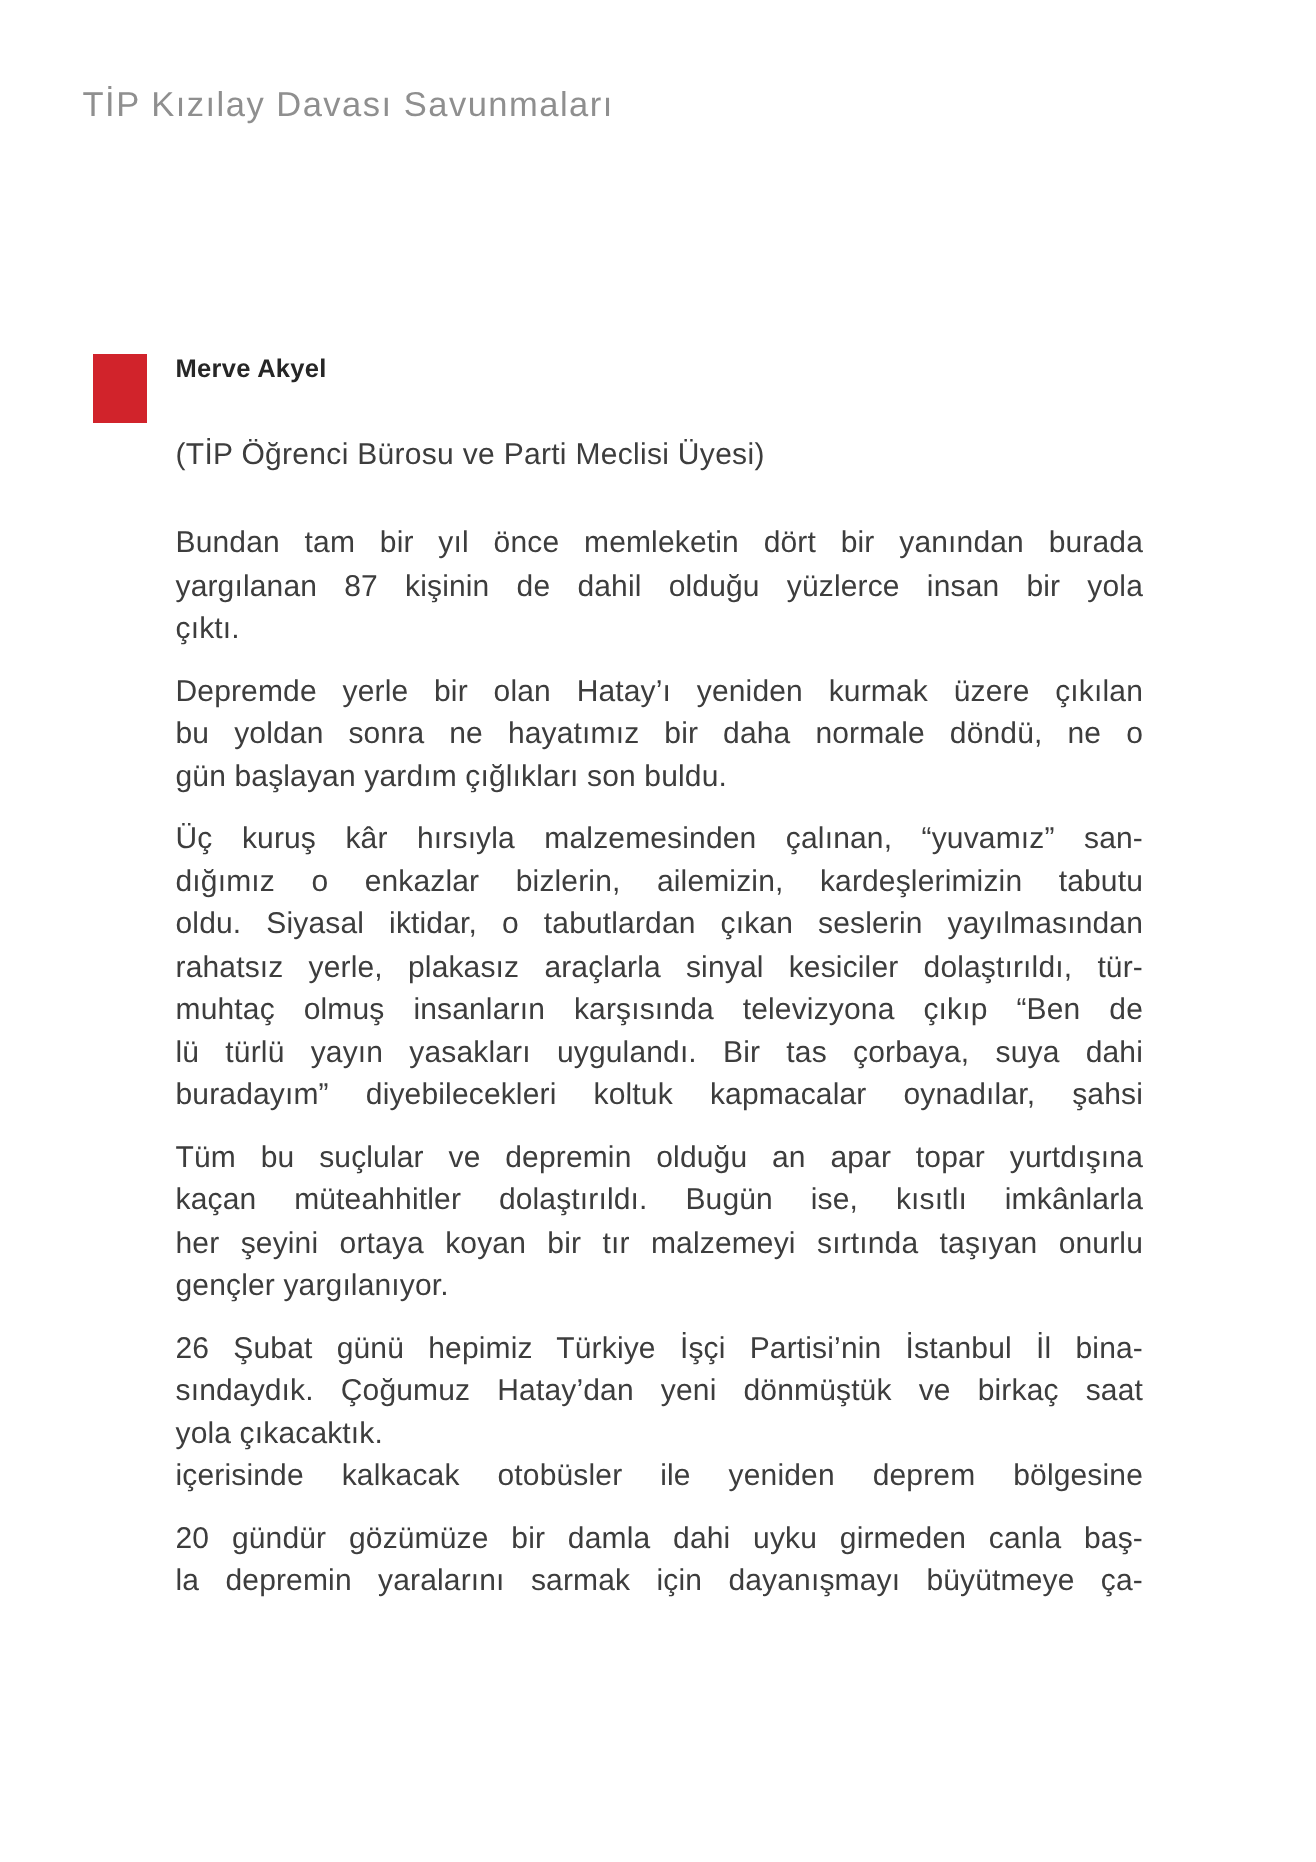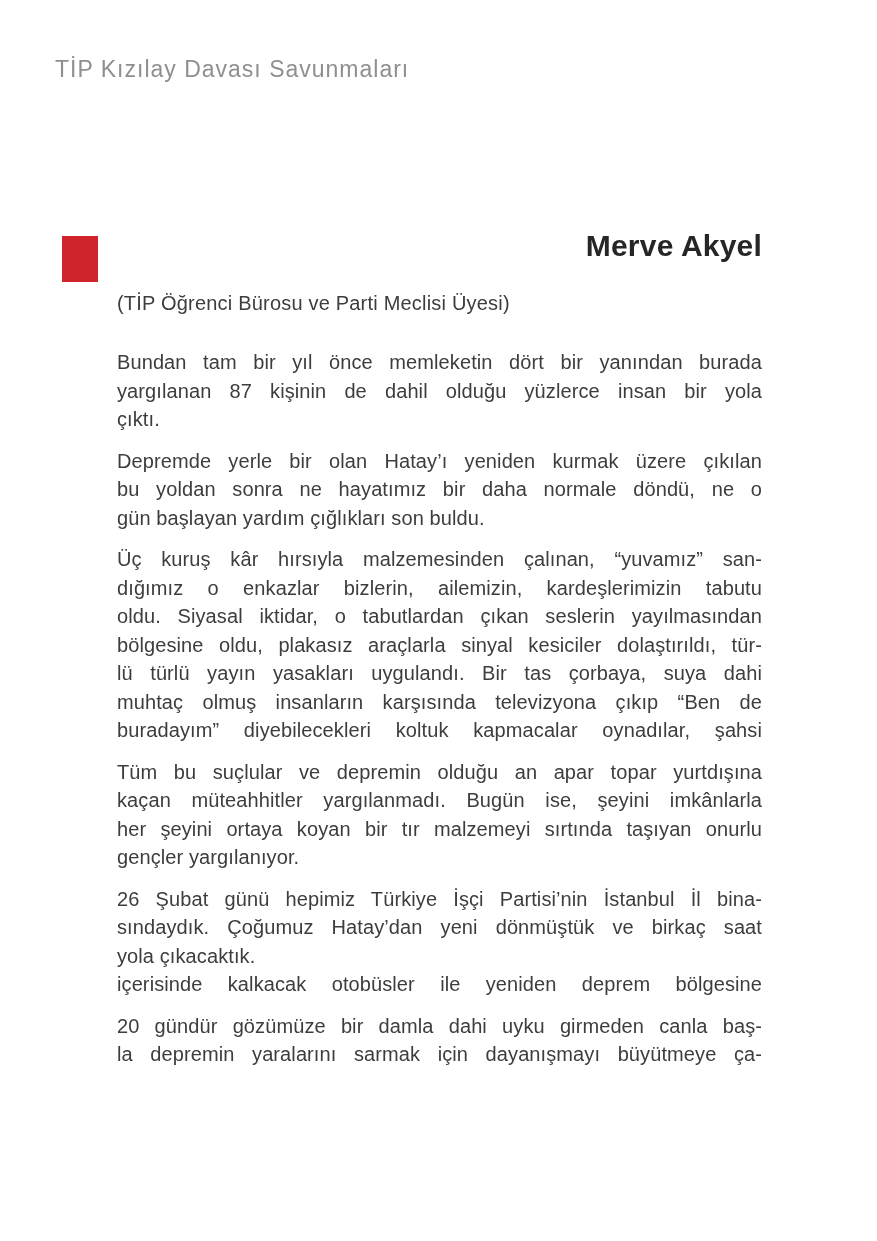--- a/index.html
+++ b/index.html
@@ -34,26 +34,25 @@
     background: var(--accent-red, #d1232b);
   }
   .content {
     position: absolute;
     left: 117px;
     top: 232px;
     width: 645px;
   }
   .author-name {
     margin: 0;
-    font-size: 30px;
+    font-size: 17px;
     line-height: 28px;
     font-weight: 700;
     color: var(--heading-color, #262626);
     letter-spacing: 0.2px;
-    text-align: right;
   }
   .author-title {
     font-size: 20px;
     line-height: 28px;
     color: var(--body-color, #3d3d3d);
     letter-spacing: 0.2px;
     margin-bottom: 13px;
     margin-top: 29px;
   }
   .body-text {
@@ -103,28 +102,28 @@
         </div>
         <div class="paragraph">
           <div class="line">Depremde yerle bir olan Hatay’ı yeniden kurmak üzere çıkılan</div>
           <div class="line">bu yoldan sonra ne hayatımız bir daha normale döndü, ne o</div>
           <div class="line last">gün başlayan yardım çığlıkları son buldu.</div>
         </div>
         <div class="paragraph">
           <div class="line">Üç kuruş kâr hırsıyla malzemesinden çalınan, “yuvamız” san-</div>
           <div class="line">dığımız o enkazlar bizlerin, ailemizin, kardeşlerimizin tabutu</div>
           <div class="line">oldu. Siyasal iktidar, o tabutlardan çıkan seslerin yayılmasından</div>
-          <div class="line">bölgesine oldu, plakasız araçlarla sinyal kesiciler dolaştırıldı, tür-</div>
+          <div class="line">rahatsız yerle, plakasız araçlarla sinyal kesiciler dolaştırıldı, tür-</div>
+          <div class="line">muhtaç olmuş insanların karşısında televizyona çıkıp “Ben de</div>
           <div class="line">lü türlü yayın yasakları uygulandı. Bir tas çorbaya, suya dahi</div>
-          <div class="line">muhtaç olmuş insanların karşısında televizyona çıkıp “Ben de</div>
           <div class="line">buradayım” diyebilecekleri koltuk kapmacalar oynadılar, şahsi</div>
         </div>
         <div class="paragraph">
           <div class="line">Tüm bu suçlular ve depremin olduğu an apar topar yurtdışına</div>
-          <div class="line">kaçan müteahhitler yargılanmadı. Bugün ise, şeyini imkânlarla</div>
+          <div class="line">kaçan müteahhitler dolaştırıldı. Bugün ise, kısıtlı imkânlarla</div>
           <div class="line">her şeyini ortaya koyan bir tır malzemeyi sırtında taşıyan onurlu</div>
           <div class="line last">gençler yargılanıyor.</div>
         </div>
         <div class="paragraph">
           <div class="line">26 Şubat günü hepimiz Türkiye İşçi Partisi’nin İstanbul İl bina-</div>
           <div class="line">sındaydık. Çoğumuz Hatay’dan yeni dönmüştük ve birkaç saat</div>
           <div class="line last">yola çıkacaktık.</div>
           <div class="line">içerisinde kalkacak otobüsler ile yeniden deprem bölgesine</div>
         </div>
         <div class="paragraph">

